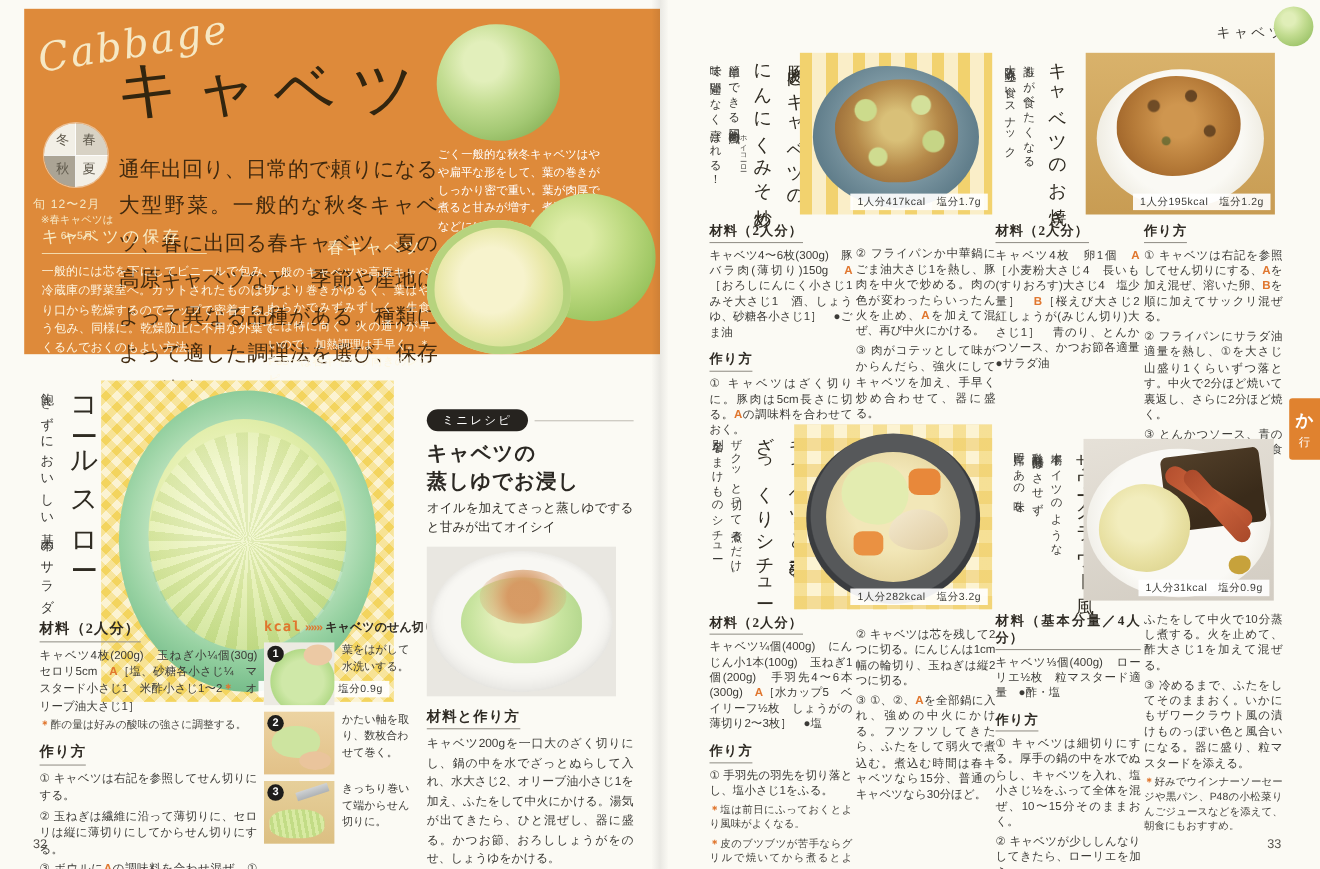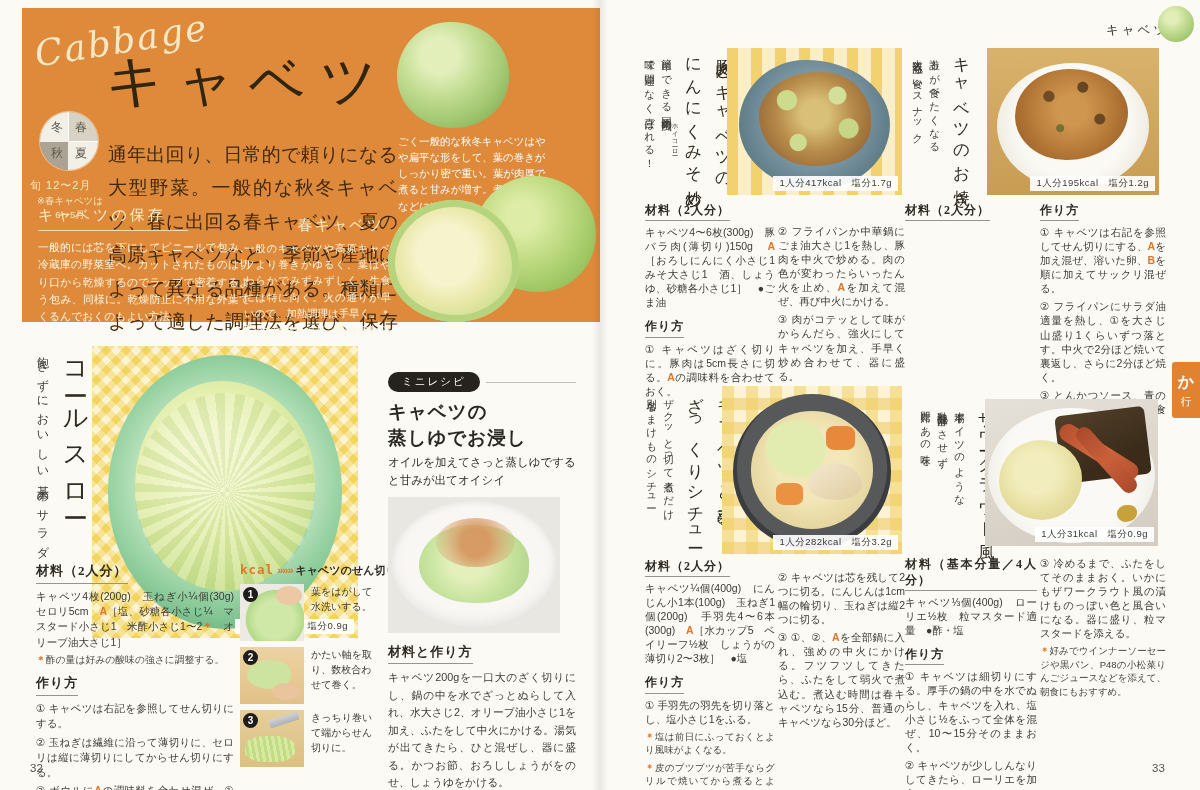--- a/index.html
+++ b/index.html
@@ -332,20 +332,21 @@
       <div class="s">誰もが食べたくなる</div>
       <div class="s">大阪流立ち食いスナック</div>
     </div>
     <div class="photo rp2">
       <div class="r2-plate"></div>
       <div class="r2-food"></div>
       <div class="chip">1人分195kcal　塩分1.2g</div>
     </div>
     <div class="rcol c-r2a">
       <span class="h-ing">材料（2人分）</span>
+      <p><span>キャベツ4枚　卵1個　</span><span class="accent">A</span><span>［小麦粉大さじ4　長いも(すりおろす)大さじ4　塩少量］　</span><span class="accent">B</span><span>［桜えび大さじ2　紅しょうが(みじん切り)大さじ1］　青のり、とんかつソース、かつお節各適量　●サラダ油</span></p>
     </div>
     <div class="rcol c-r2b">
       <span class="h-ing">作り方</span>
       <p><span>① キャベツは右記を参照してせん切りにする、</span><span class="accent">A</span><span>を加え混ぜ、溶いた卵、</span><span class="accent">B</span><span>を順に加えてサックリ混ぜる。</span></p>
       <p><span>② フライパンにサラダ油適量を熱し、①を大さじ山盛り1くらいずつ落とす。中火で2分ほど焼いて裏返し、さらに2分ほど焼く。</span></p>
       <p><span>③ とんかつソース、青のり、かつお節をかけて食べる。</span></p>
     </div>
 
     <div class="vgroup r-vt vt3">
       <div class="t serif">キャベツと手羽の</div>
@@ -391,20 +392,21 @@
       <div class="chip">1人分31kcal　塩分0.9g</div>
     </div>
     <div class="rcol c-r4a">
       <span class="h-ing">材料（基本分量／4人分）</span>
       <p><span>キャベツ⅓個(400g)　ローリエ½枚　粒マスタード適量　●酢・塩</span></p>
       <span class="h-ing mt">作り方</span>
       <p><span>① キャベツは細切りにする。厚手の鍋の中を水でぬらし、キャベツを入れ、塩小さじ½をふって全体を混ぜ、10〜15分そのままおく。</span></p>
       <p><span>② キャベツが少ししんなりしてきたら、ローリエを加え、</span></p>
     </div>
     <div class="rcol c-r4b">
+      <p><span>ふたをして中火で10分蒸し煮する。火を止めて、酢大さじ1を加えて混ぜる。</span></p>
       <p><span>③ 冷めるまで、ふたをしてそのままおく。いかにもザワークラウト風の漬けものっぽい色と風合いになる。器に盛り、粒マスタードを添える。</span></p>
       <p class="rnote"><span class="accent">＊</span><span>好みでウインナーソーセージや黒パン、P48の小松菜りんごジュースなどを添えて、朝食にもおすすめ。</span></p>
     </div>
 
     <div class="pnum pr">33</div>
   </section>
 
   <div class="gutter"></div>
 </div>
 

